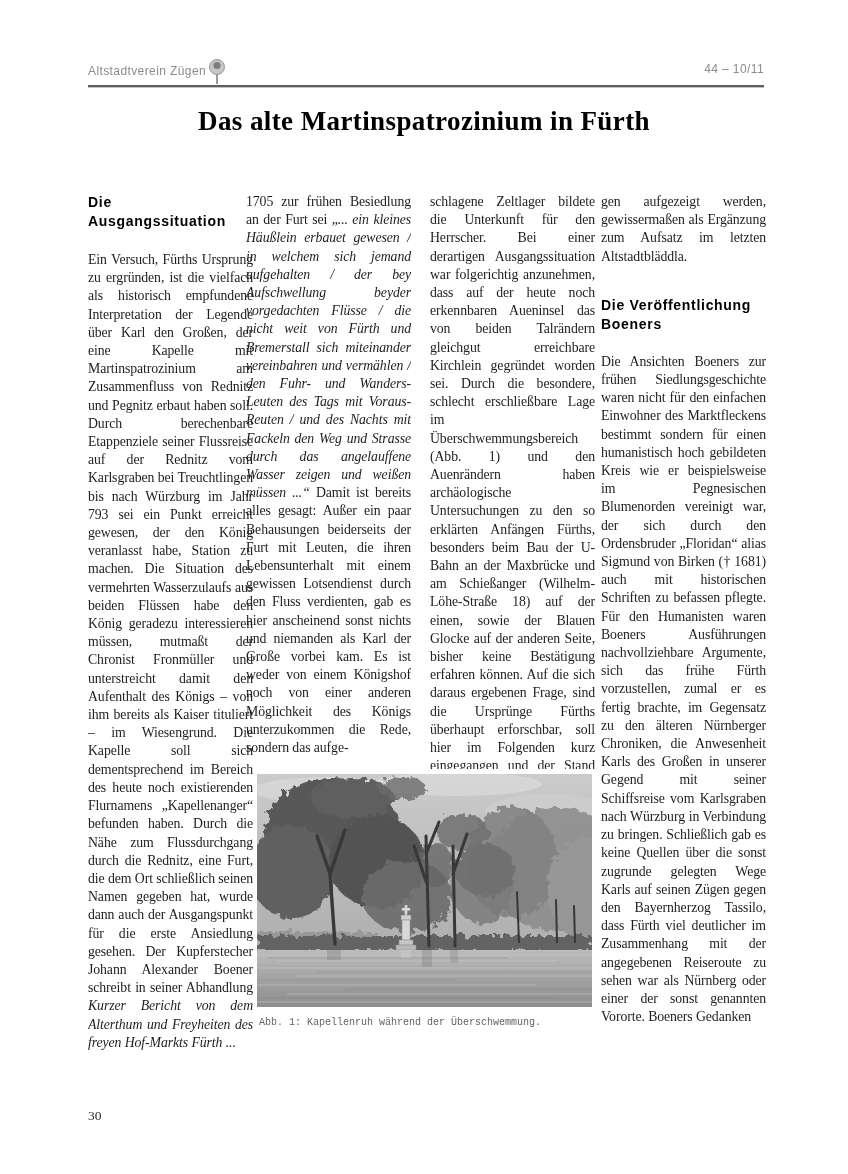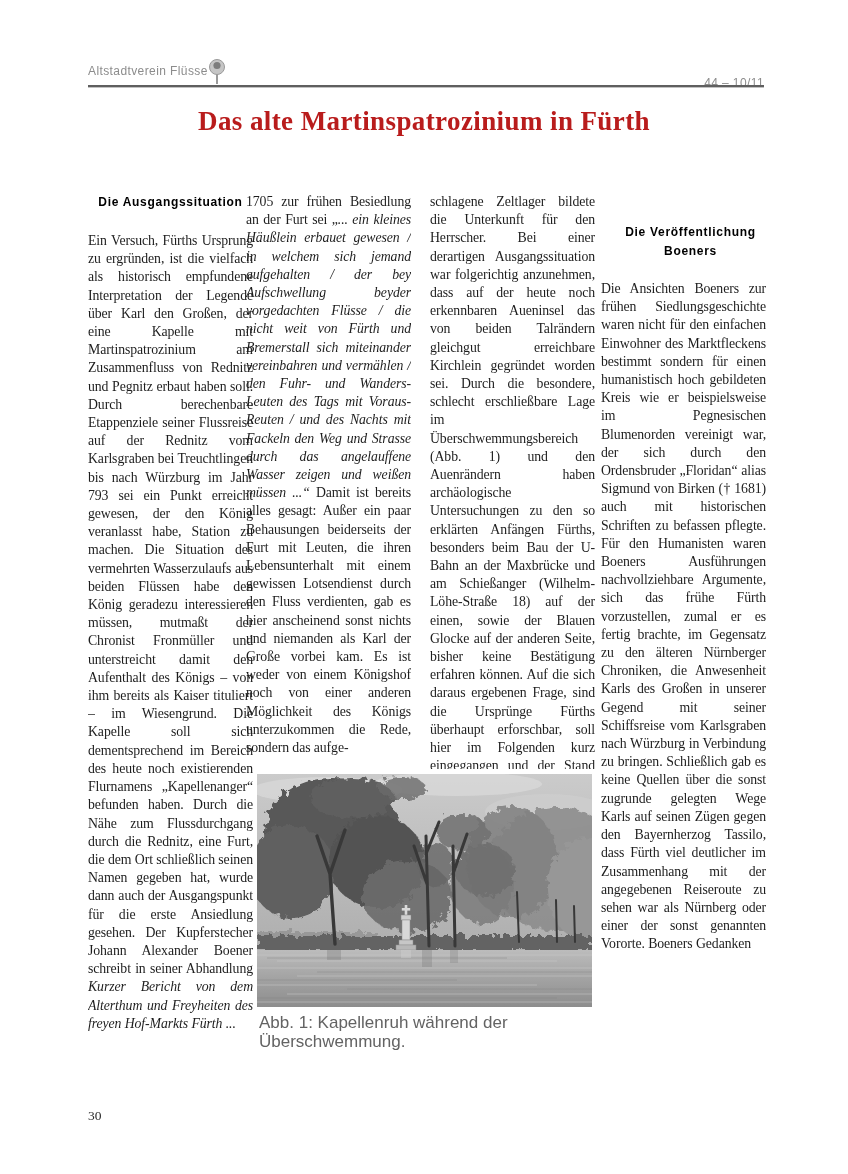--- a/index.html
+++ b/index.html
@@ -7,68 +7,68 @@
   .page {
     position:relative; width:848px; height:1174px; background:#ffffff;
     font-family:"Liberation Serif", serif; overflow:hidden;
   }
   .hdr-left {
     position:absolute; left:88px; top:64px; font-family:"Liberation Sans", sans-serif;
     font-size:12px; color:#8c8c8c; letter-spacing:.4px;
   }
   .logo { position:absolute; left:206px; top:58px; }
   .hdr-right {
-    position:absolute; right:84px; top:76px; font-family:"Liberation Sans", sans-serif;
+    position:absolute; right:84px; top:62px; font-family:"Liberation Sans", sans-serif;
     font-size:12px; color:#8c8c8c; letter-spacing:.4px; text-align:right;
   }
   .rule {
     position:absolute; left:88px; top:85px; width:676px; height:3px;
     background:#5f5f5f; border-bottom:1px solid #c2c2c2;
   }
   .title {
     position:absolute; left:0; top:106px; width:848px; text-align:center;
     font-family:"Liberation Serif", serif; font-weight:700; font-size:27px;
-    letter-spacing:.4px; color:#b91c1c;
+    letter-spacing:.4px; color:#000000;
   }
   .col {
     position:absolute; top:193px; width:165px; overflow:hidden;
     font-size:13.8px; line-height:18.2px; letter-spacing:-0.1px;
     text-align:justify; color:#1d1d1d; hyphens:auto; -webkit-hyphens:auto;
   }
   .col1 { left:88px;  height:862px; }
   .col2 { left:246px; height:566px; }
   .col3 { left:430px; height:576px; }
   .col4 { left:601px; height:862px; }
   .sec-h {
-    font-family:"Liberation Sans", sans-serif; font-weight:700; font-size:12px;
-    line-height:19px; letter-spacing:.7px; color:#000; text-align:center;
+    font-family:"Liberation Sans", sans-serif; font-weight:700; font-size:14px;
+    line-height:19px; letter-spacing:.7px; color:#000; text-align:left;
   }
   .col1 .sec-h { margin-bottom:20px; }
-  .col4 .sec-h { margin-top:30px; margin-bottom:19px;margin-left:14px; }
+  .col4 .sec-h { margin-top:30px; margin-bottom:19px; }
   .it { font-style:italic; }
   .figure {
     position:absolute; left:257px; top:774px; width:335px; height:233px;
     background:#adadad; overflow:hidden;
   }
   .caption {
     position:absolute; left:259px; top:1013px; width:332px;
-    font-family:Liberation Sans, sans-serif; font-size:17px; line-height:19px;
+    font-family:Liberation Mono, monospace; font-size:10px; line-height:19px;
     color:#636363; text-align:left;
   }
   .pagenum {
     position:absolute; left:88px; top:1108px;
     font-family:"Liberation Serif", serif; font-size:13.5px; color:#2b2b2b;
   }
 </style>
 </head>
 <body>
 
 <div class="page">
 
-  <div class="hdr-left">Altstadtverein Flüsse</div>
+  <div class="hdr-left">Altstadtverein Zügen</div>
 
   <svg class="logo" width="22" height="28" viewBox="0 0 22 28">
     <line x1="11" y1="14" x2="11" y2="26" stroke="#9a9a9a" stroke-width="2"></line>
     <circle cx="11" cy="9" r="7.5" fill="#c6c6c6" stroke="#9a9a9a" stroke-width="1"></circle>
     <circle cx="11" cy="7.5" r="3.6" fill="#7d7d7d"></circle>
   </svg>
 
   <div class="hdr-right">44 – 10/11</div>
 
   <div class="rule"></div>
@@ -82,20 +82,21 @@
 
   <div class="col col2">
     <p><span>1705 zur frühen Besiedlung an der Furt sei „</span><span class="it">... ein kleines Häußlein erbauet gewesen / in welchem sich jemand aufgehalten / der bey Aufschwellung beyder vorgedachten Flüsse / die nicht weit von Fürth und Bremerstall sich miteinander vereinbahren und vermählen / den Fuhr- und Wanders-Leuten des Tags mit Voraus-Reuten / und des Nachts mit Fackeln den Weg und Strasse durch das angelauffene Wasser zeigen und weißen müssen ...“</span><span> Damit ist bereits alles gesagt: Außer ein paar Behausungen beiderseits der Furt mit Leuten, die ihren Lebensunterhalt mit einem gewissen Lotsendienst durch den Fluss verdienten, gab es hier anscheinend sonst nichts und niemanden als Karl der Große vorbei kam. Es ist weder von einem Königshof noch von einer anderen Möglichkeit des Königs unterzukommen die Rede, sondern das aufge-</span></p>
   </div>
 
   <div class="col col3">
     <p>schlagene Zeltlager bildete die Unterkunft für den Herrscher. Bei einer derartigen Ausgangssituation war folgerichtig anzunehmen, dass auf der heute noch erkennbaren Aueninsel das von beiden Talrändern gleichgut erreichbare Kirchlein gegründet worden sei. Durch die besondere, schlecht erschließbare Lage im Überschwemmungsbereich (Abb. 1) und den Auenrändern haben archäologische Untersuchungen zu den so erklärten Anfängen Fürths, besonders beim Bau der U-Bahn an der Maxbrücke und am Schießanger (Wilhelm-Löhe-Straße 18) auf der einen, sowie der Blauen Glocke auf der anderen Seite, bisher keine Bestätigung erfahren können. Auf die sich daraus ergebenen Frage, sind die Ursprünge Fürths überhaupt erforschbar, soll hier im Folgenden kurz eingegangen und der Stand der Untersuchun-</p>
   </div>
 
   <div class="col col4">
+    <p>gen aufgezeigt werden, gewissermaßen als Ergänzung zum Aufsatz im letzten Altstadtbläddla.</p>
     <h2 class="sec-h">Die Veröffentlichung Boeners</h2>
     <p>Die Ansichten Boeners zur frühen Siedlungsgeschichte waren nicht für den einfachen Einwohner des Marktfleckens bestimmt sondern für einen humanistisch hoch gebildeten Kreis wie er beispielsweise im Pegnesischen Blumenorden vereinigt war, der sich durch den Ordensbruder „Floridan“ alias Sigmund von Birken († 1681) auch mit historischen Schriften zu befassen pflegte. Für den Humanisten waren Boeners Ausführungen nachvollziehbare Argumente, sich das frühe Fürth vorzustellen, zumal er es fertig brachte, im Gegensatz zu den älteren Nürnberger Chroniken, die Anwesenheit Karls des Großen in unserer Gegend mit seiner Schiffsreise vom Karlsgraben nach Würzburg in Verbindung zu bringen. Schließlich gab es keine Quellen über die sonst zugrunde gelegten Wege Karls auf seinen Zügen gegen den Bayernherzog Tassilo, dass Fürth viel deutlicher im Zusammenhang mit der angegebenen Reiseroute zu sehen war als Nürnberg oder einer der sonst genannten Vororte. Boeners Gedanken</p>
   </div>
 
   <div class="figure">
     <svg width="335" height="233" viewBox="0 0 335 233">
       <defs>
         <linearGradient id="sky" x1="0" y1="0" x2="0" y2="1">
           <stop offset="0" stop-color="#cbcbcb"></stop>
           <stop offset="1" stop-color="#aeaeae"></stop>

